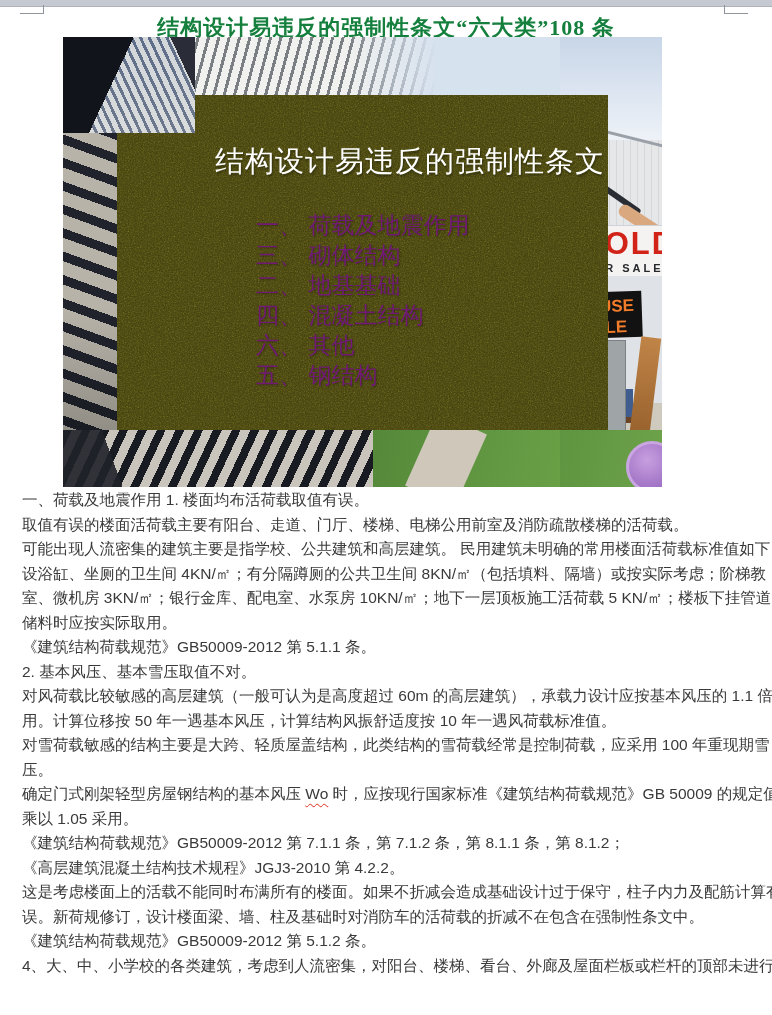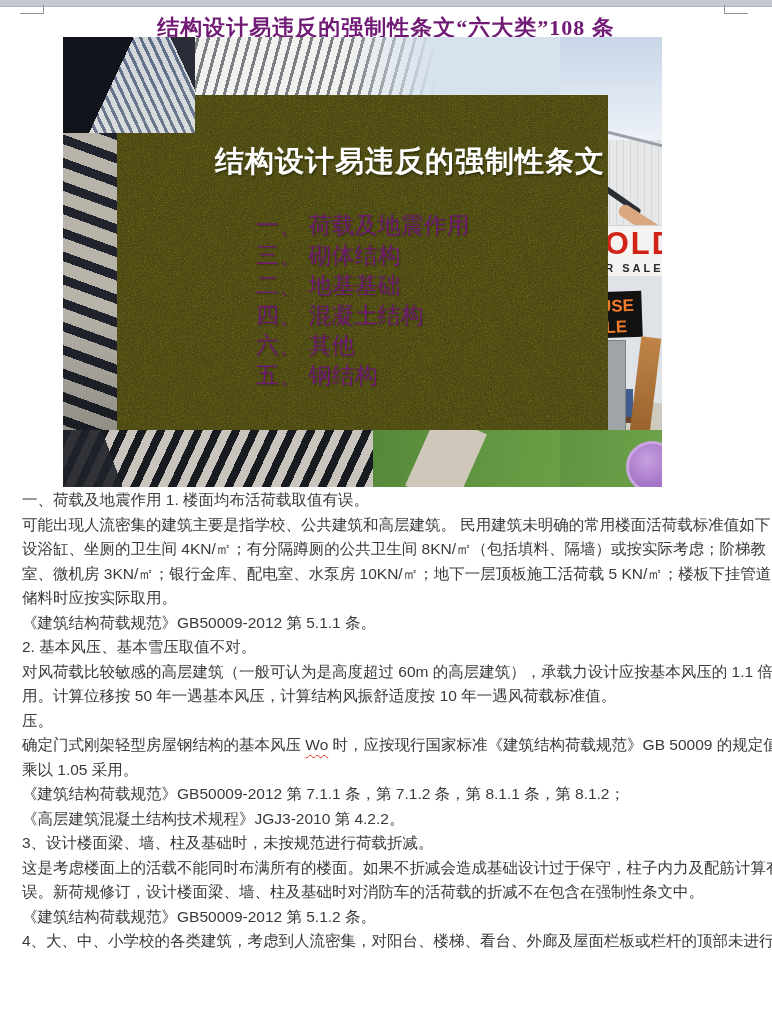--- a/index.html
+++ b/index.html
@@ -9,21 +9,21 @@
   }
   
   .topbar{position:absolute;left:0;top:0;width:772px;height:6px;background:#c5c9d1;border-bottom:1px solid #aeb2ba;}
   .mark{position:absolute;top:5px;width:23px;height:8px;}
   .mark.left{left:20px;border-right:1px solid #8f959c;border-bottom:1px solid #8f959c;}
   .mark.right{left:724px;border-left:1px solid #8f959c;border-bottom:1px solid #8f959c;}
   
   .doc-title{
     position:absolute;left:0;top:13px;width:772px;text-align:center;
     font-family:"Liberation Serif",serif;font-size:22px;font-weight:600;
-    color:#701a75;letter-spacing:1px;white-space:nowrap;
+    color:#15803d;letter-spacing:1px;white-space:nowrap;
   }
   
   .img{position:absolute;left:63px;top:37px;width:599px;height:450px;overflow:hidden;background:#8ca4c8;}
   .img *{position:absolute;}
   .ph{z-index:1;}
   
   .ph-left{left:0;top:0;width:54px;height:450px;
     background:
       linear-gradient(to bottom,rgba(0,0,0,0) 60%,rgba(0,0,0,.30)),
       linear-gradient(100deg,#5b87c8 0%,#5b87c8 10%,rgba(91,135,200,0) 10%),
@@ -74,21 +74,21 @@
   .panel{left:54px;top:58px;width:491px;height:335px;background:#6c6814;z-index:4;overflow:hidden;}
   .panel svg{position:absolute;left:0;top:0;}
   
   .ph-topleft{left:0;top:0;width:132px;height:96px;z-index:5;
     background:
       linear-gradient(115deg,#12141c 0 40%,rgba(18,20,28,0) 40%),
       linear-gradient(245deg,#2a2d38 0 14%,rgba(42,45,56,0) 14%),
       repeating-linear-gradient(65deg,rgba(228,226,219,.85) 0 5px,rgba(84,86,96,.65) 5px 8px),
       linear-gradient(#6f97d4,#9db9e2);}
   
-  .slide-title{left:152px;top:105px;z-index:6;font-size:29px;font-weight:bold;color:#ffffff;
+  .slide-title{left:152px;top:105px;z-index:6;font-size:29px;font-weight:normal;color:#ffffff;
     letter-spacing:1px;white-space:nowrap;text-shadow:1px 2px 2px rgba(0,0,0,.35);}
   .slide-list{left:193px;top:173px;z-index:6;font-size:23px;line-height:30px;color:#701a75;
     white-space:nowrap;text-shadow:1px 1px 2px rgba(0,0,0,.30);}
   
   .bodytext{position:absolute;left:22px;top:488px;width:740px;color:#3a3a3a;
     font-size:15.5px;line-height:24.5px;}
   .bl{white-space:nowrap;height:24.5px;}
   .spellcheck{
     text-decoration:underline;text-decoration-style:wavy;
     text-decoration-color:#e0301e;text-decoration-thickness:1px;text-underline-offset:4px;
@@ -167,31 +167,32 @@
     <div style="position:static">三、 砌体结构</div>
     <div style="position:static">二、 地基基础</div>
     <div style="position:static">四、 混凝土结构</div>
     <div style="position:static">六、 其他</div>
     <div style="position:static">五、 钢结构</div>
   </div>
 </div>
 
 <div class="bodytext">
   <div class="bl">一、荷载及地震作用 1. 楼面均布活荷载取值有误。</div>
+  <div class="bl">取值有误的楼面活荷载主要有阳台、走道、门厅、楼梯、电梯公用前室及消防疏散楼梯的活荷载。</div>
   <div class="bl">可能出现人流密集的建筑主要是指学校、公共建筑和高层建筑。 民用建筑未明确的常用楼面活荷载标准值如下：</div>
   <div class="bl">设浴缸、坐厕的卫生间 4KN/㎡；有分隔蹲厕的公共卫生间 8KN/㎡（包括填料、隔墙）或按实际考虑；阶梯教</div>
   <div class="bl">室、微机房 3KN/㎡；银行金库、配电室、水泵房 10KN/㎡；地下一层顶板施工活荷载 5 KN/㎡；楼板下挂管道</div>
   <div class="bl">储料时应按实际取用。</div>
   <div class="bl">《建筑结构荷载规范》GB50009-2012 第 5.1.1 条。</div>
   <div class="bl">2. 基本风压、基本雪压取值不对。</div>
   <div class="bl">对风荷载比较敏感的高层建筑（一般可认为是高度超过 60m 的高层建筑），承载力设计应按基本风压的 1.1 倍采</div>
   <div class="bl">用。计算位移按 50 年一遇基本风压，计算结构风振舒适度按 10 年一遇风荷载标准值。</div>
+  <div class="bl">对雪荷载敏感的结构主要是大跨、轻质屋盖结构，此类结构的雪荷载经常是控制荷载，应采用 100 年重现期雪</div>
   <div class="bl">压。</div>
   <div class="bl"><span>确定门式刚架轻型房屋钢结构的基本风压 </span><span class="spellcheck">Wo</span><span> 时，应按现行国家标准《建筑结构荷载规范》GB 50009 的规定值</span></div>
   <div class="bl">乘以 1.05 采用。</div>
   <div class="bl">《建筑结构荷载规范》GB50009-2012 第 7.1.1 条，第 7.1.2 条，第 8.1.1 条，第 8.1.2；</div>
   <div class="bl">《高层建筑混凝土结构技术规程》JGJ3-2010 第 4.2.2。</div>
-  <div class="bl">3、设计楼面梁、墙、柱及基础时，未按规范进行荷载折减。</div>
   <div class="bl">这是考虑楼面上的活载不能同时布满所有的楼面。如果不折减会造成基础设计过于保守，柱子内力及配筋计算有</div>
   <div class="bl">误。新荷规修订，设计楼面梁、墙、柱及基础时对消防车的活荷载的折减不在包含在强制性条文中。</div>
   <div class="bl">《建筑结构荷载规范》GB50009-2012 第 5.1.2 条。</div>
   <div class="bl">4、大、中、小学校的各类建筑，考虑到人流密集，对阳台、楼梯、看台、外廊及屋面栏板或栏杆的顶部未进行</div>
 </div>
 
 </body></html>

